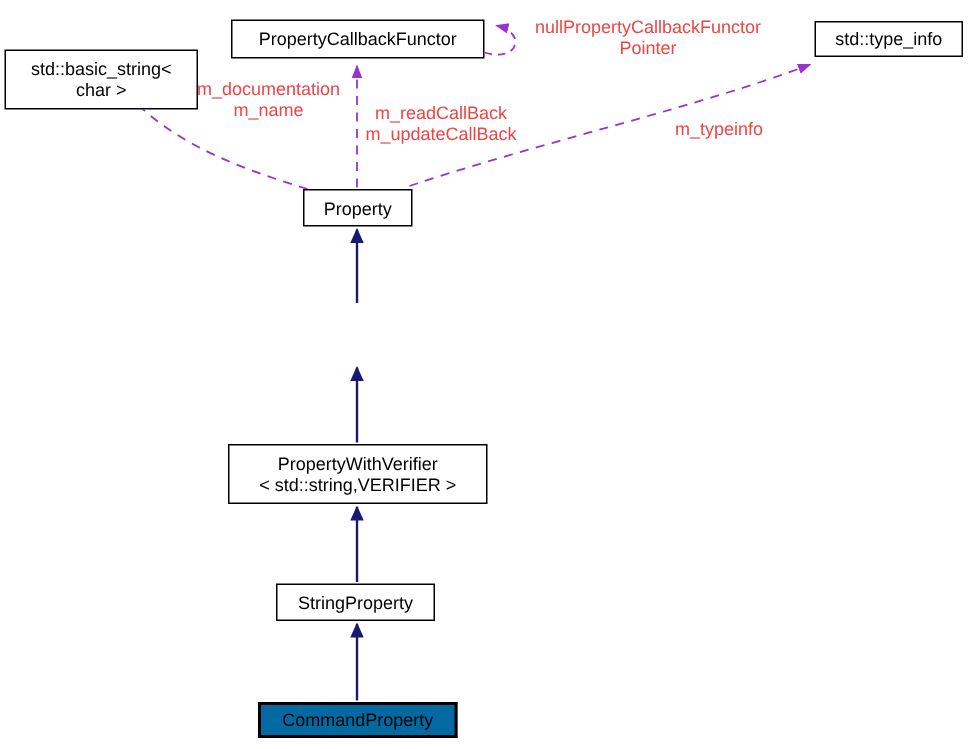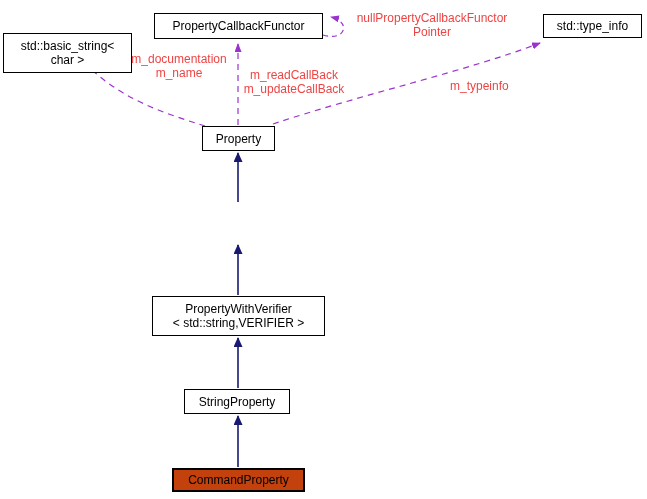--- a/index.html
+++ b/index.html
@@ -25,21 +25,21 @@
     font-size: 12px;
     line-height: 14px;
     display: flex;
     align-items: center;
     justify-content: center;
     text-align: center;
     white-space: pre-line;
     cursor: pointer;
   }
   .node.hl {
-    background: #c2410c;
+    background: #0369a1;
     border-width: 2px;
     text-align: center;
   }
   .elabel {
     position: absolute;
     color: #ef4444;
     font-size: 12px;
     line-height: 14px;
     text-align: center;
     white-space: pre-line;

